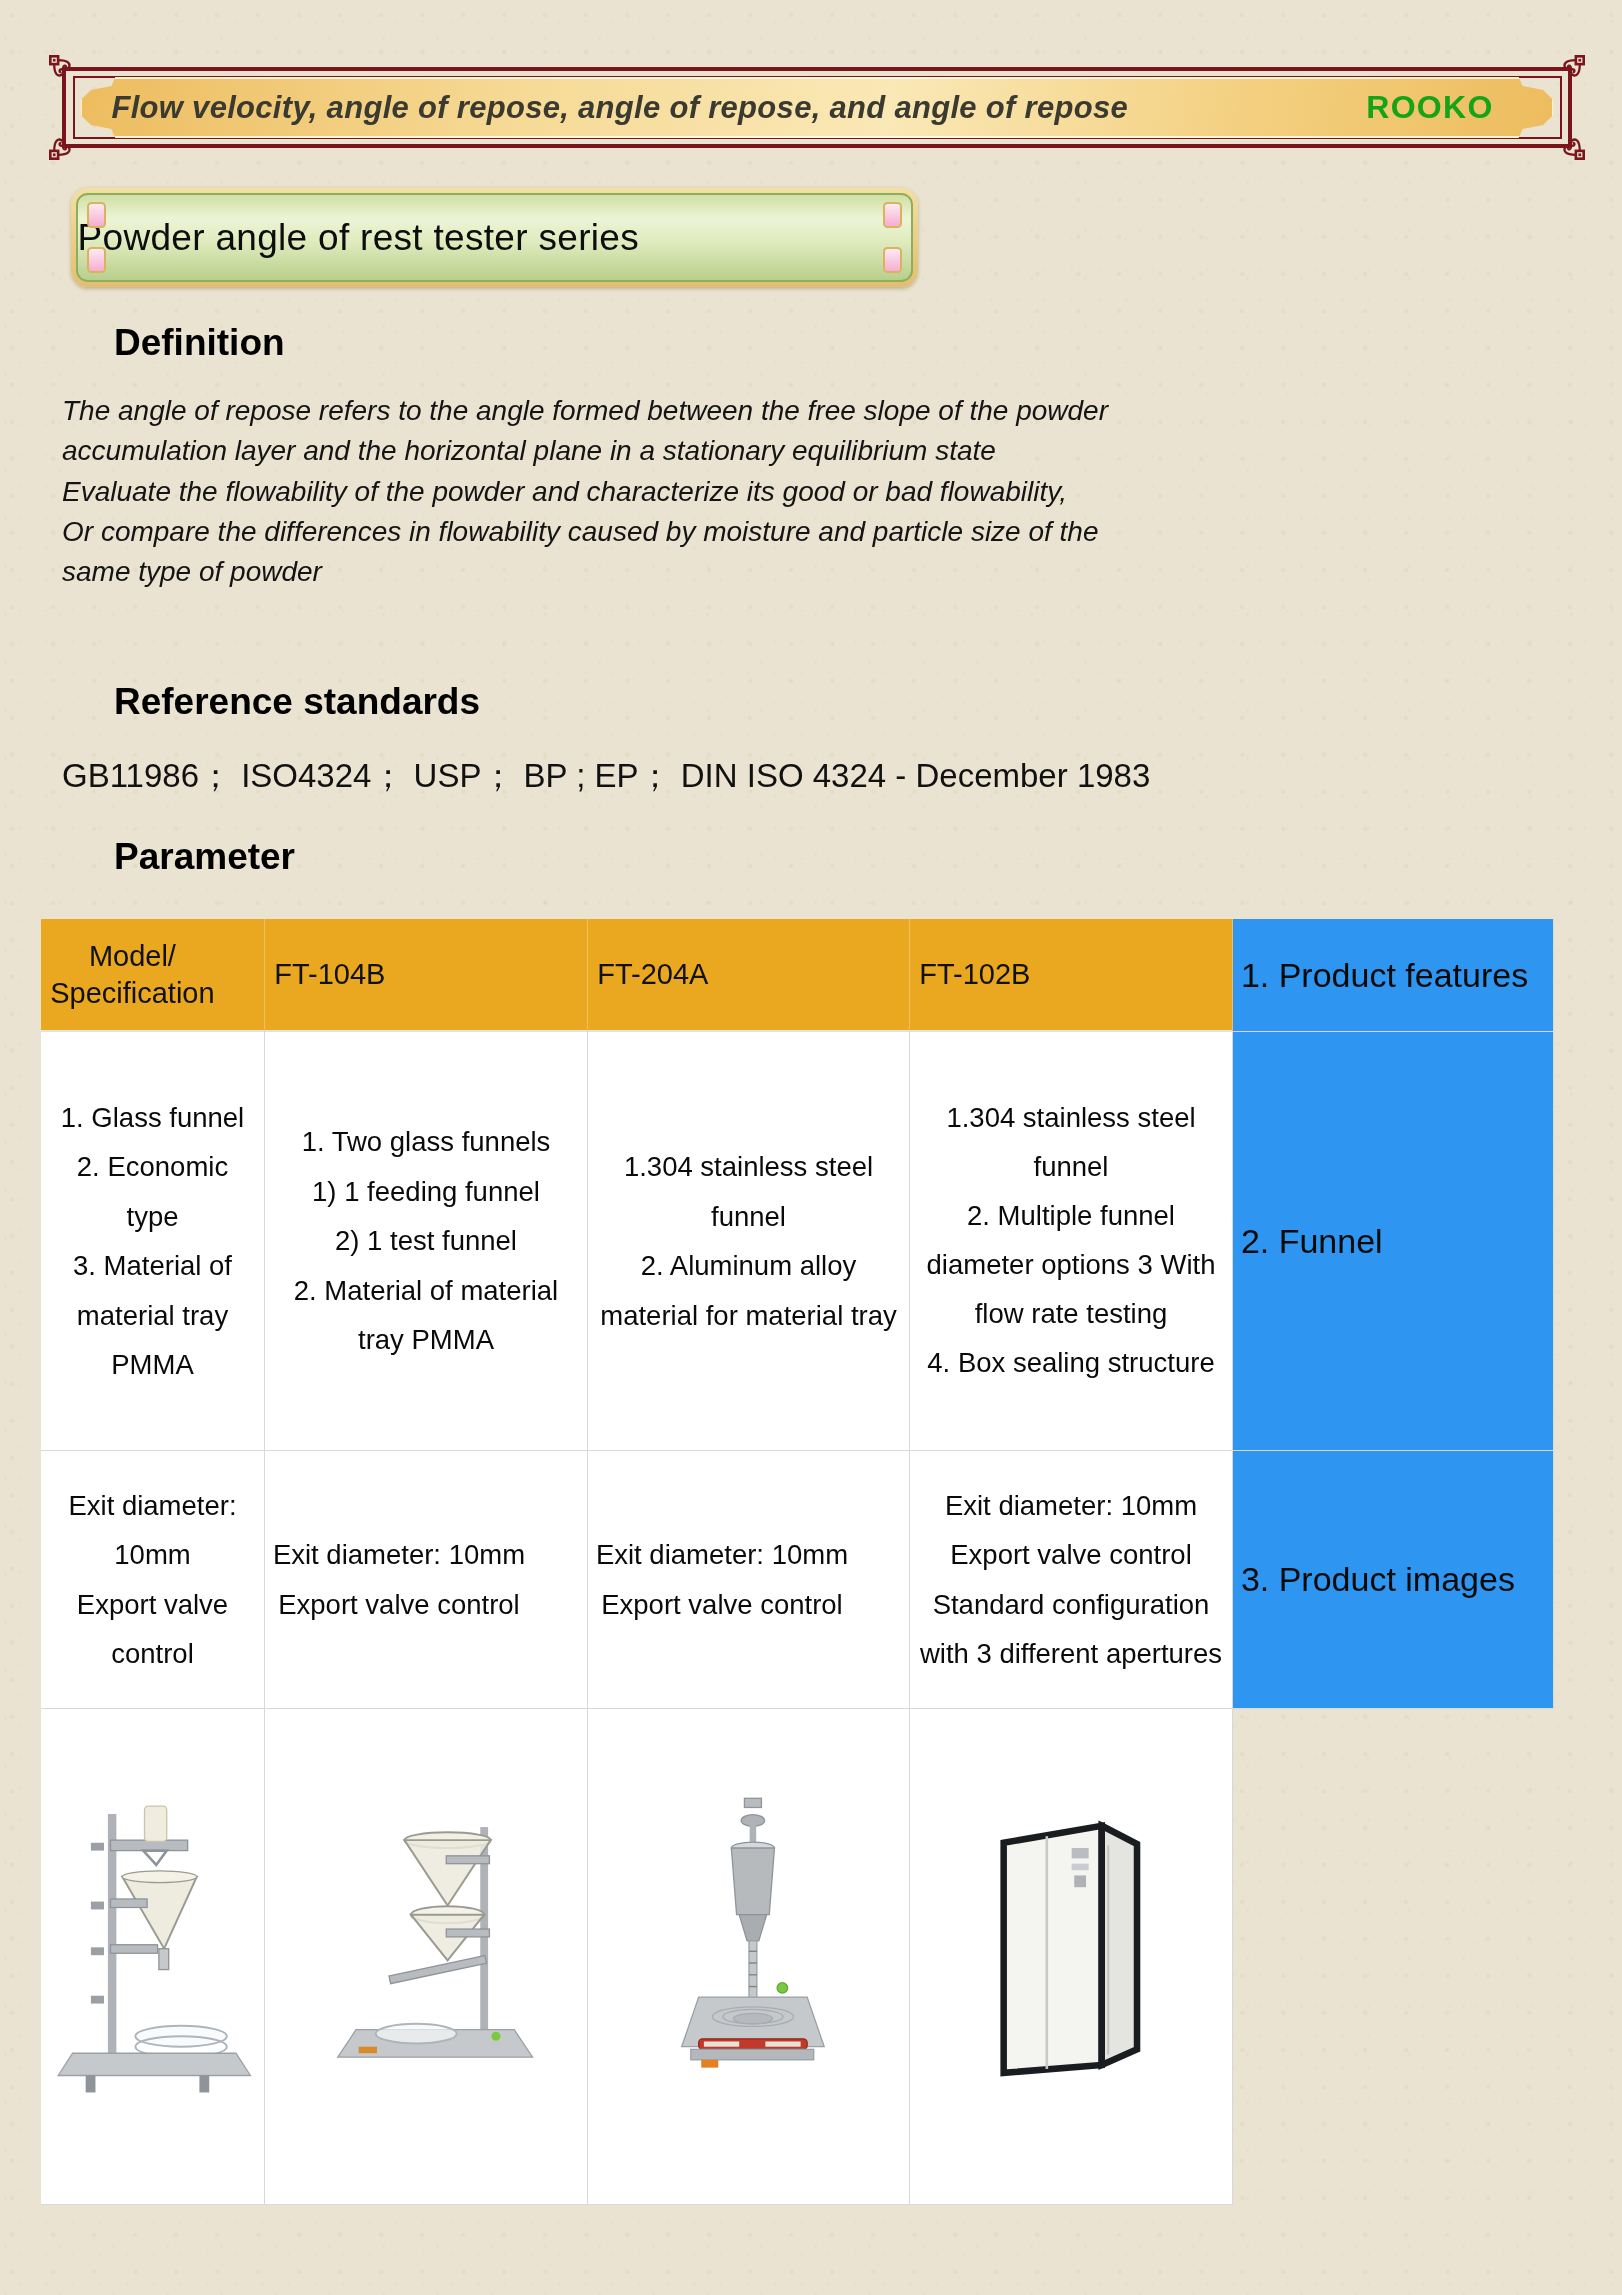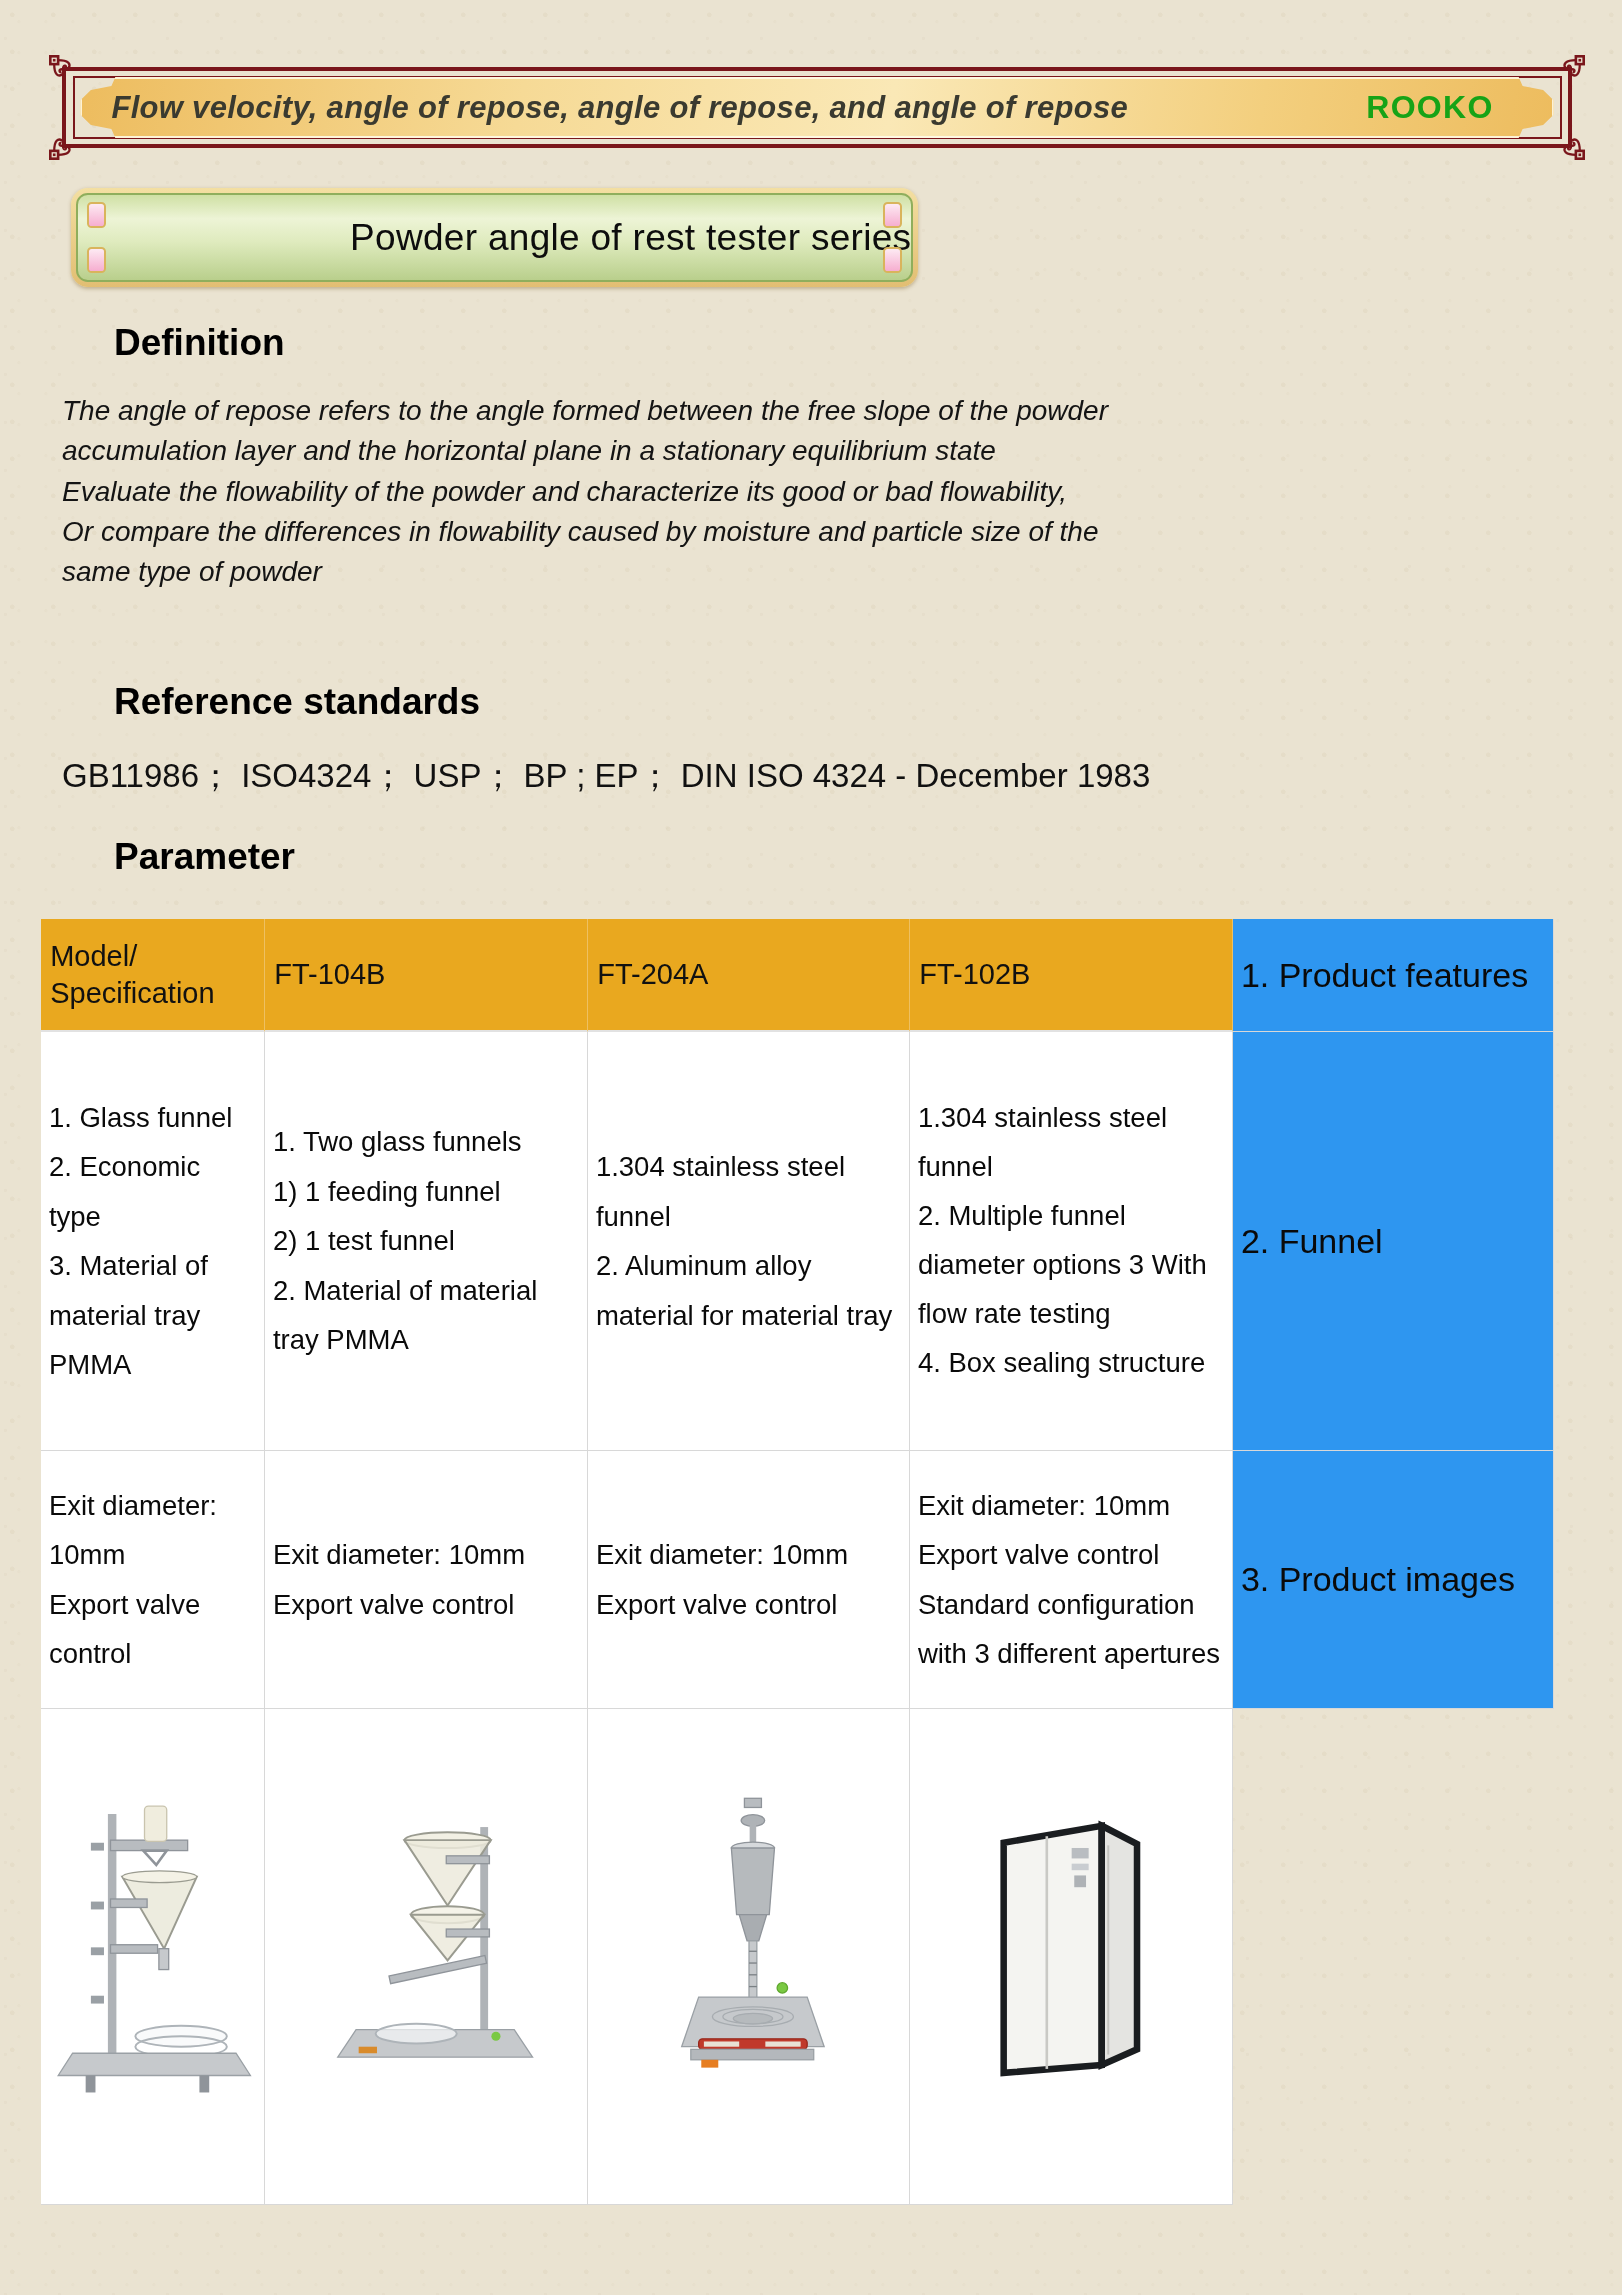--- a/index.html
+++ b/index.html
@@ -46,21 +46,21 @@
   
   .plaque{
     position:absolute;left:71px;top:188px;width:847px;height:99px;
     background:linear-gradient(#F3DFA2,#E2BE72);border-radius:17px;
     padding:4.6px;box-sizing:border-box;box-shadow:0 1.3px 3.9px rgba(120,90,30,.35);
   }
   .plaque-inner{
     position:relative;width:100%;height:100%;box-sizing:border-box;
     border:2.6px solid #8FAE5C;border-radius:11.8px;
     background:linear-gradient(#CFE0A4 0%,#EDF4D6 28%,#DFEBBE 55%,#B9CF8C 100%);
-    display:flex;align-items:center;justify-content:flex-end;
+    display:flex;align-items:center;justify-content:flex-start;
   }
   .plaque-title{font-size:37px;font-weight:500;color:#0D0D0D;letter-spacing:0.3px;}
   .screw{
     position:absolute;width:15.7px;height:22px;border-radius:4.6px;
     background:linear-gradient(#FDEAF3,#F6AED0);border:2px solid #D9B45C;
   }
   .screw.tl{left:9.2px;top:7.9px;} .screw.tr{right:9.2px;top:7.9px;}
   .screw.bl{left:9.2px;bottom:7.9px;} .screw.br{right:9.2px;bottom:7.9px;}
   
   .h-green{position:absolute;left:78px;font-size:37px;font-weight:700;color:#000000;margin-left:36px;}
@@ -72,20 +72,21 @@
   }
   #h-standards{top:681px;}
   #standards-body{position:absolute;left:62px;top:754px;font-size:33px;font-weight:500;color:#111;}
   #h-parameter{top:836px;}
   
   .spec-table{
     position:absolute;left:41px;top:919px;width:1449px;
     display:grid;
     grid-template-columns:224px 323px 322px 323px 321px;
     grid-template-rows:113px 419px 258px 496px;
+    text-align:center;
   }
   .tcell{box-sizing:border-box;border-right:1.3px solid #D8D8D8;border-bottom:1.3px solid #D8D8D8;}
   .th{
     background:#E9A81F;color:#111;font-size:29px;
     display:flex;align-items:center;padding:0 9.2px;white-space:pre-line;line-height:1.25;
     border-right:1.3px solid #EEC061;border-bottom:2px solid #E2E2E2;
   }
   .rowlabel{
     background:#2E96F0;color:#0A0A0A;font-size:34px;line-height:1.5;
     display:flex;align-items:center;padding:0 7.9px;border-right:1.3px solid #D8D8D8;

